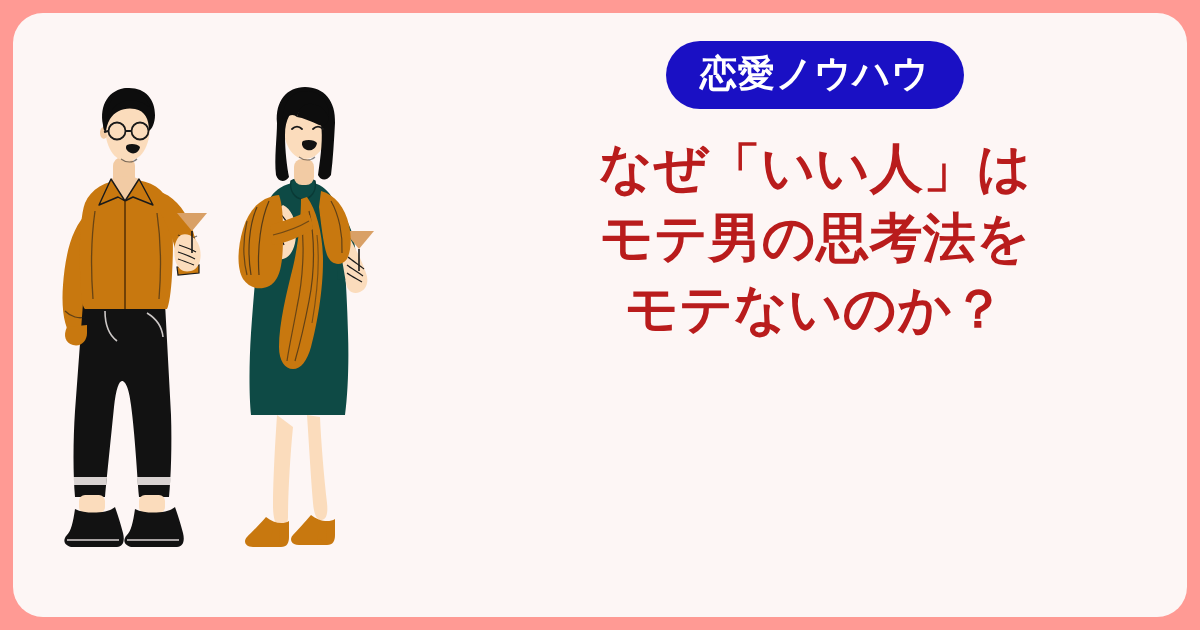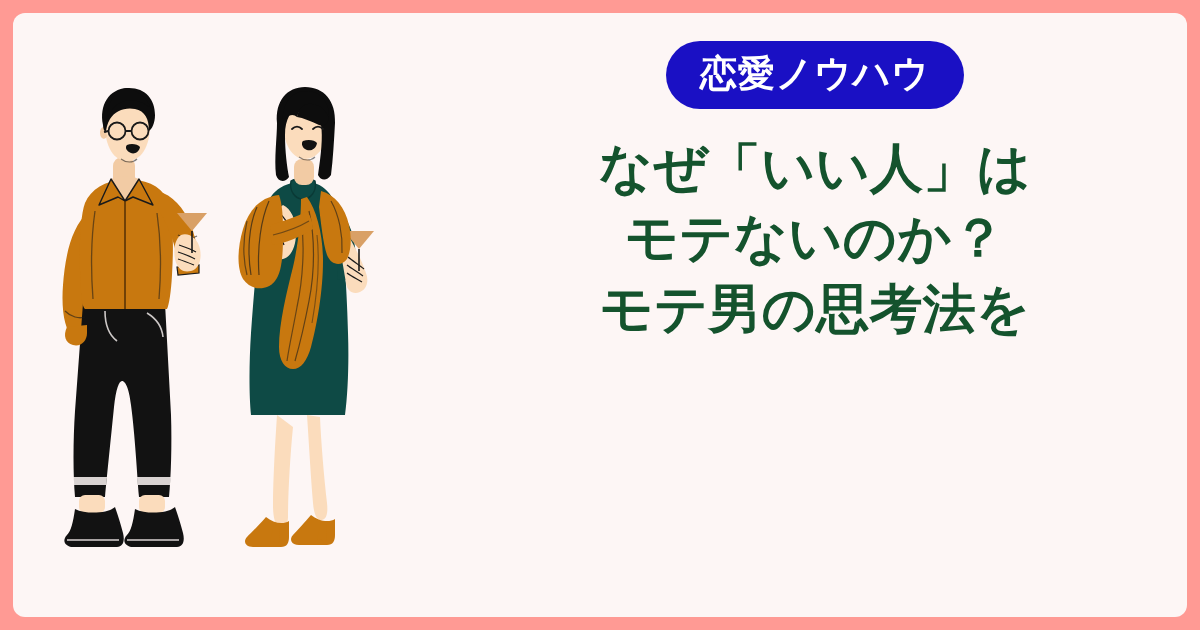--- a/index.html
+++ b/index.html
@@ -22,21 +22,21 @@
     background: #FF9A94;
     padding: 13px;
   }
 
   #inner-panel {
     position: relative;
     width: 100%;
     height: 100%;
     box-sizing: border-box;
     background: #FDF6F5;
-    border-radius: 12px;
+    border-radius: 30px;
     overflow: hidden;
     display: flex;
     flex-direction: row;
     align-items: stretch;
   }
 
   
   #illustration-area {
     position: relative;
     width: 430px;
@@ -83,21 +83,21 @@
     line-height: 1;
     letter-spacing: 0.02em;
     white-space: nowrap;
     color: #FFFFFF;
   }
 
   #headline {
     margin: 0;
     padding: 0 10px;
     text-align: center;
-    color: #14532d;
+    color: #b91c1c;
     font-size: 53px;
     font-weight: 700;
     line-height: 1.33;
     letter-spacing: 0.005em;
   }
   .headline-line {
     display: block;
     white-space: nowrap;
   }
 </style>
@@ -243,20 +243,20 @@
     </div>
 
     <div id="text-area">
 
       <div id="category-badge">
         <span id="category-badge-label">恋愛ノウハウ</span>
       </div>
 
       <h1 id="headline">
         <span class="headline-line">なぜ「いい人」は</span>
+        <span class="headline-line">モテ男の思考法を</span>
         <span class="headline-line">モテないのか？</span>
-        <span class="headline-line">モテ男の思考法を</span>
       </h1>
 
     </div>
 
   </div>
 </div>
 
 </body></html>

